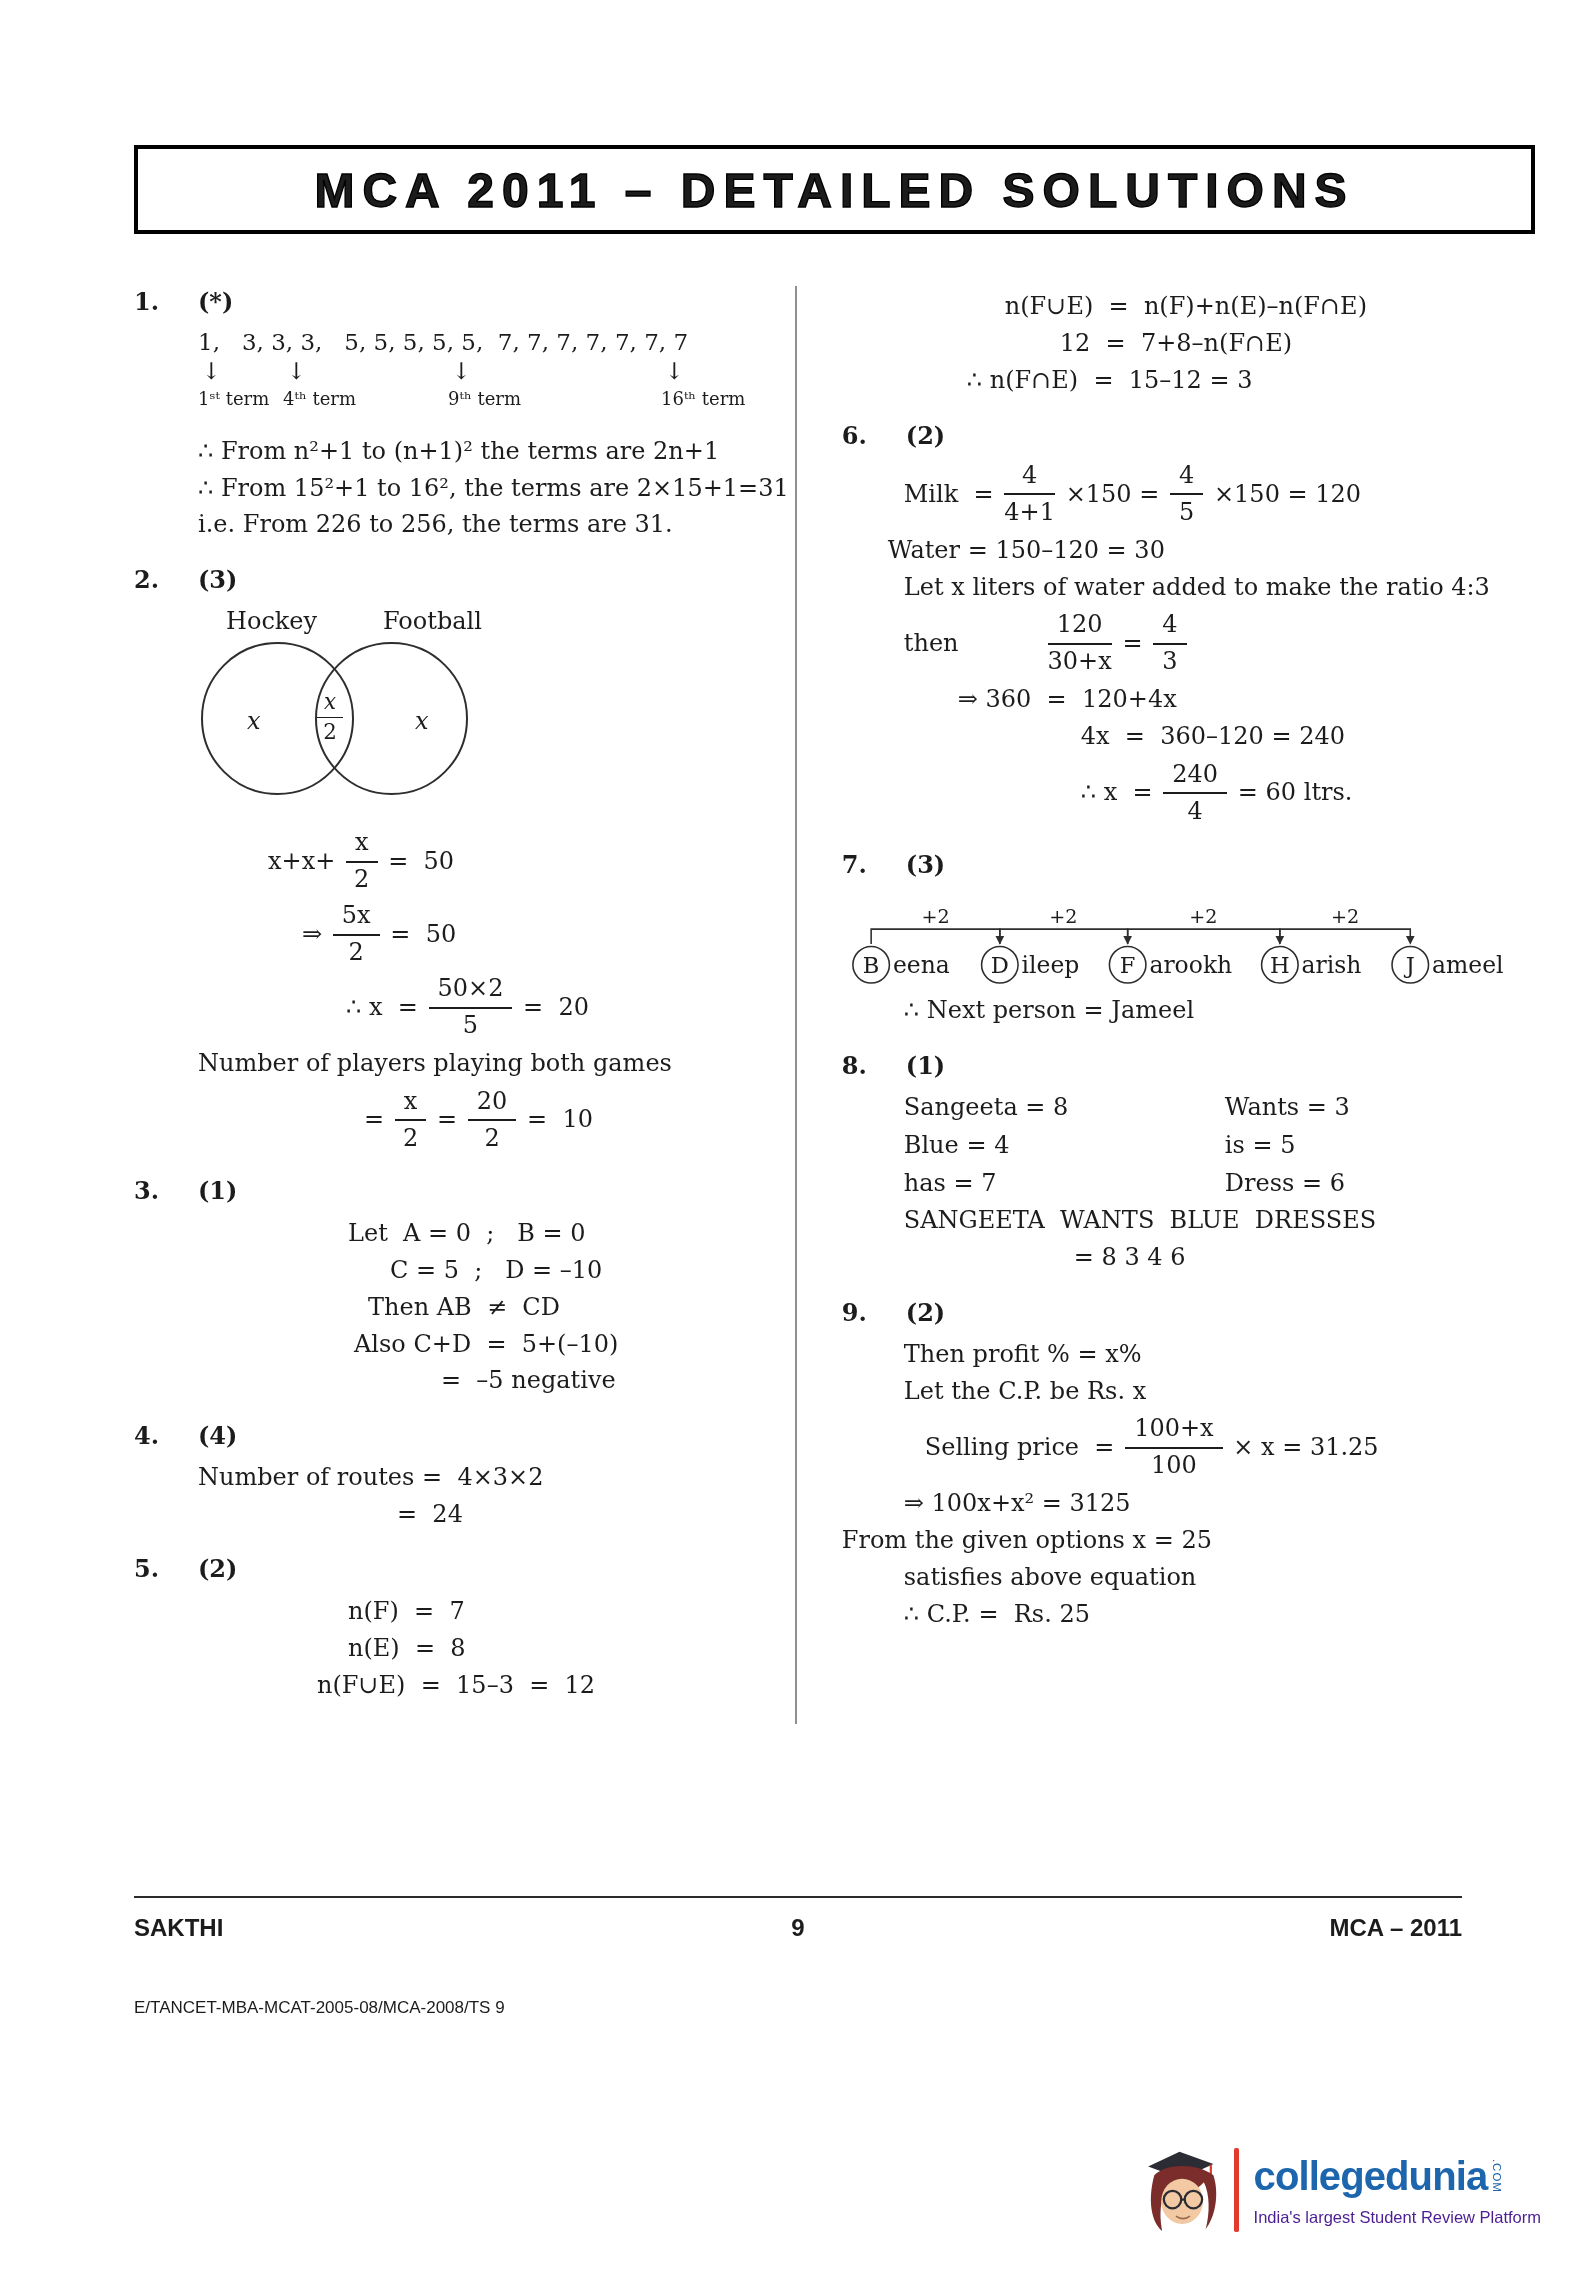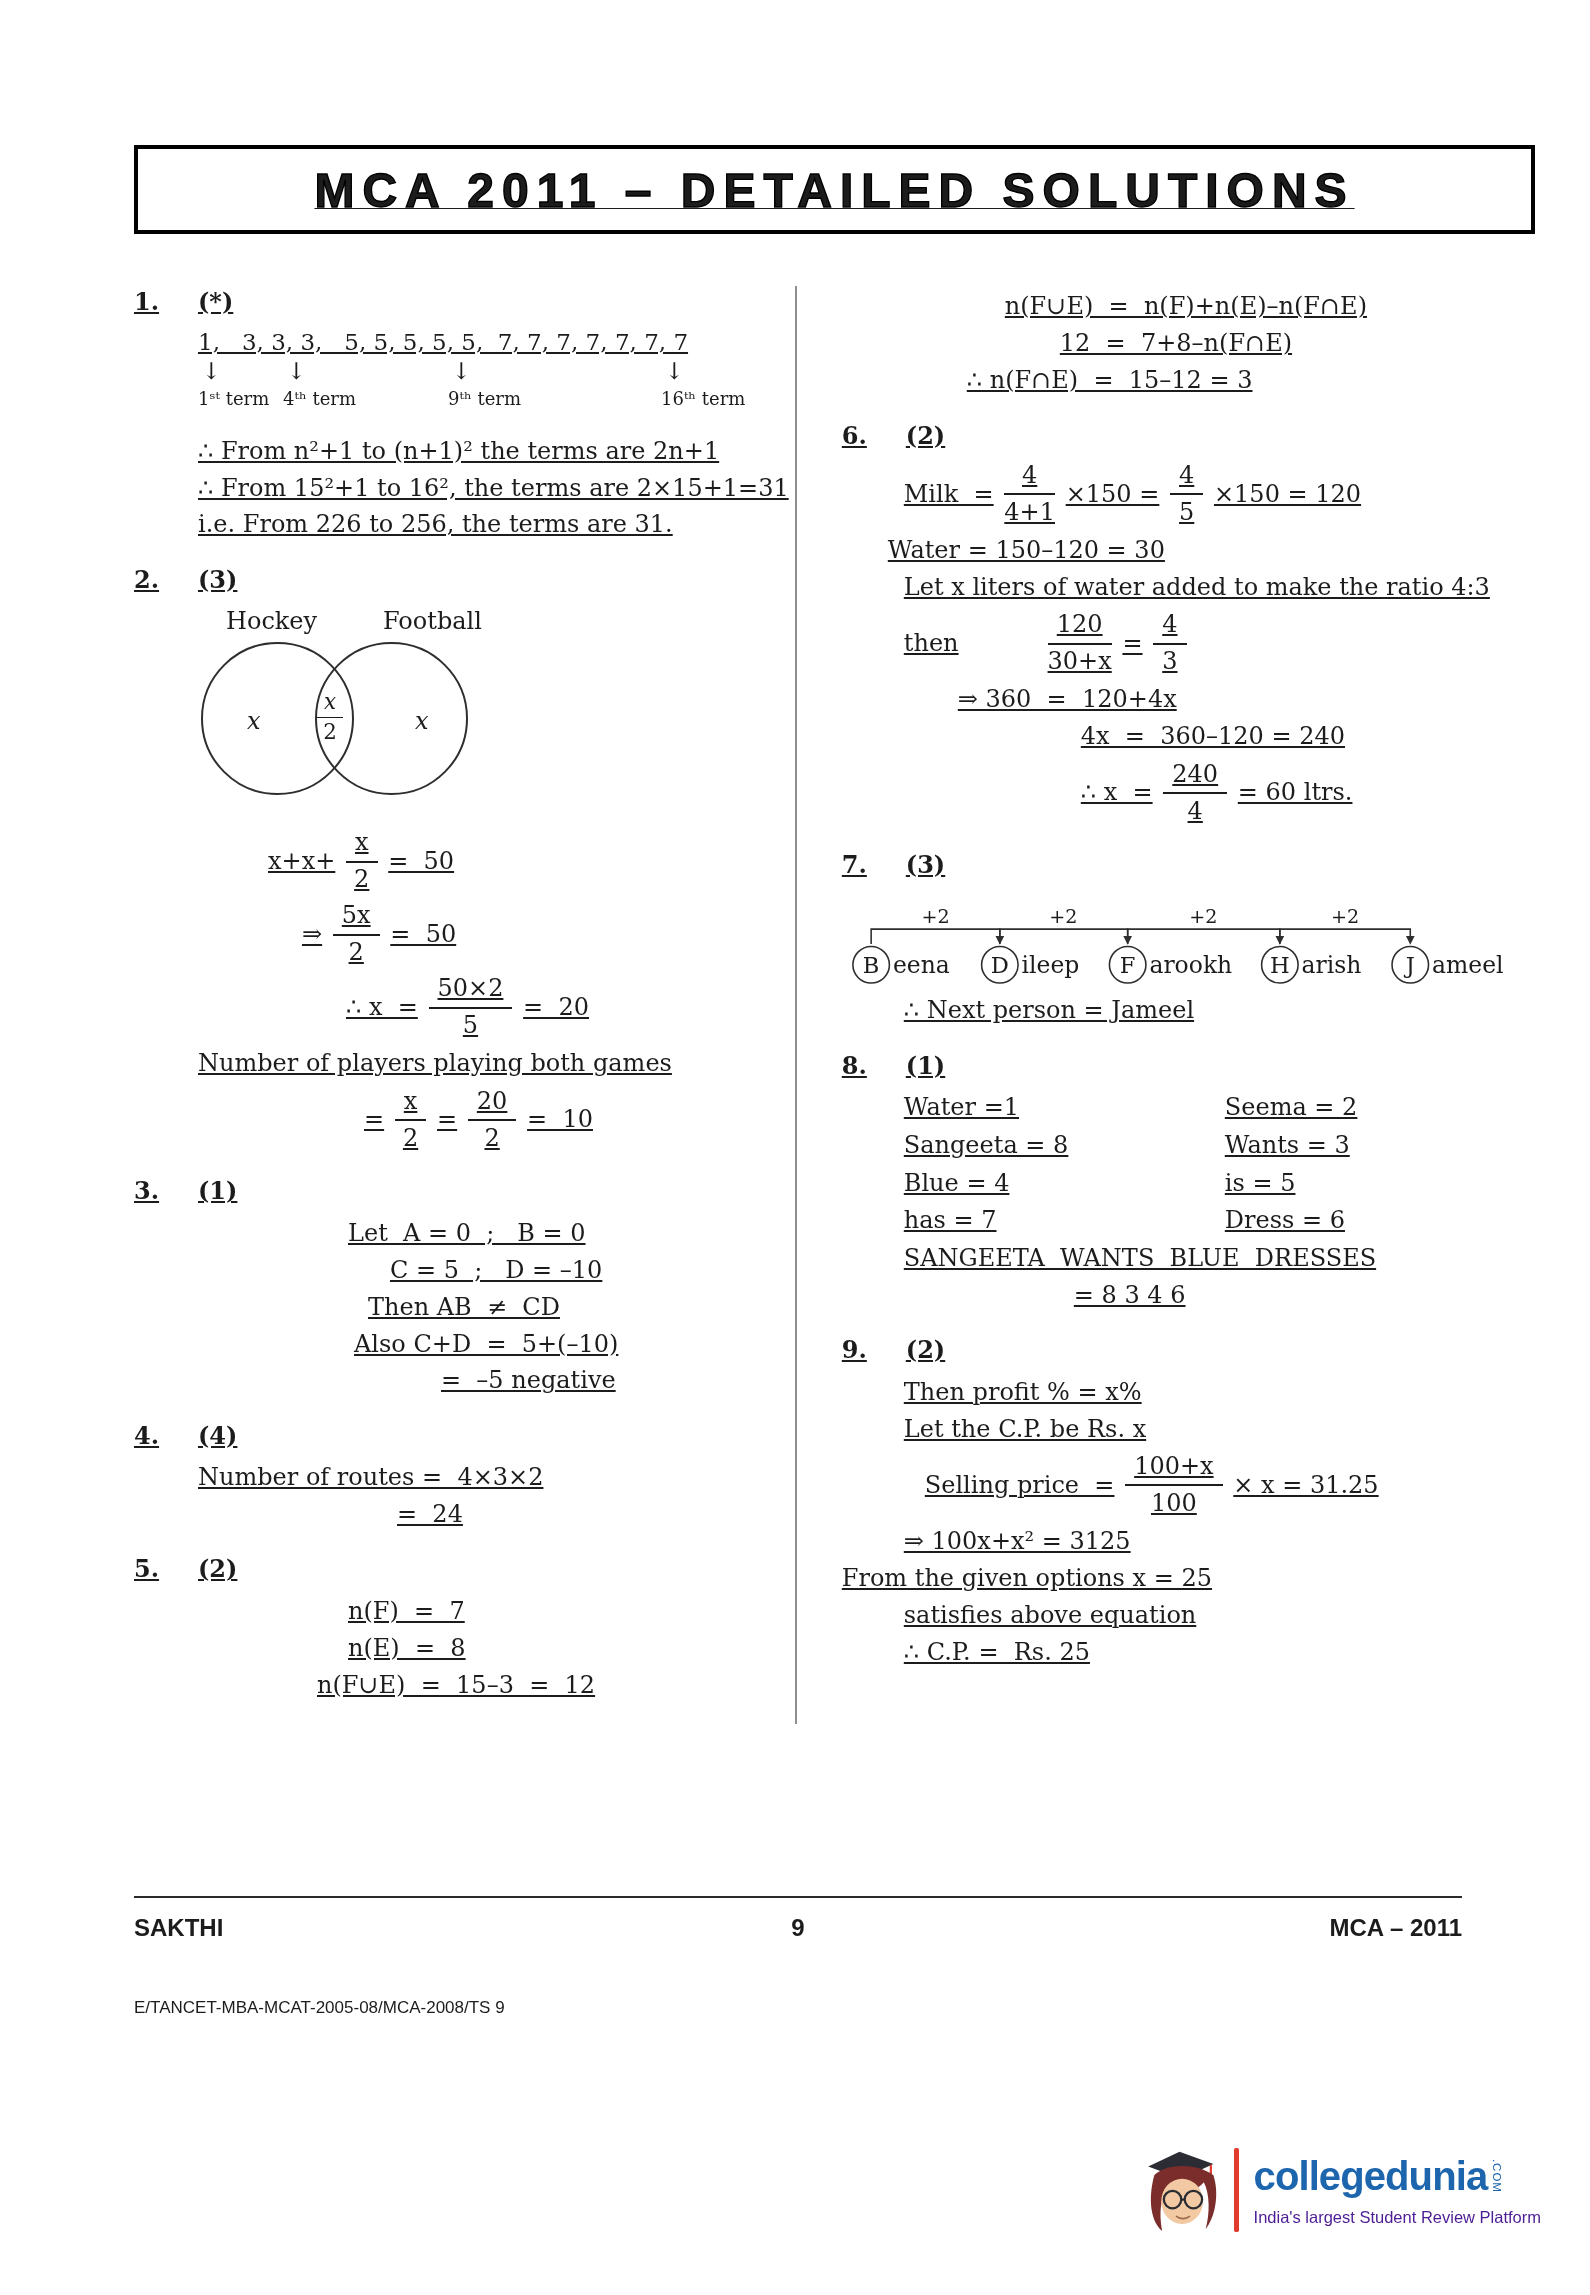--- a/index.html
+++ b/index.html
@@ -1,19 +1,19 @@
 <!DOCTYPE html>
 <html style="font-size:14.3px"><head>
 <meta charset="utf-8">
 <style>
   * { margin:0; padding:0; box-sizing:border-box; }
   html,body { background:#e9e9e9; }
   body { font-family:"DejaVu Serif", serif; color:#1c1c1c; }
   .page { width:1591px; height:2295px; background:#ffffff; position:relative; margin:0 auto; overflow:hidden; }
-  .inner { padding:145px 56px 0 134px;text-decoration:underline; }
+  .inner { padding:145px 56px 0 134px; }
 
   .title-box { border:4.5px solid #000; padding:14.3px 0 11.6px; text-align:center; }
   .title-box .title-text { font-family:"Liberation Sans", sans-serif; font-weight:bold; font-size:48px; letter-spacing:8px; -webkit-text-stroke:1.4px #000; }
 
   .content { display:flex; margin-top:52px; font-size:24px; line-height:1.35; }
   .col-left { flex:0 0 661px; width:661px; }
   .vdiv { flex:0 0 1.8px; background:#8f8f8f; margin-right:45px; }
   .col-right { flex:1 1 auto; min-width:0; }
 
   .prob { margin-bottom:23px; }
@@ -276,24 +276,20 @@
        </svg>
        <div class="tline" style="margin-left:62px">∴ Next person = Jameel</div>
      </div>
 
      <div class="prob">
        <div class="phead">
          <span class="pnum">8.</span>
          <span class="pans">(1)</span>
        </div>
        <div class="q8row">
-         <span class="lft">Water =1</span>
-         <span class="rgt">Seema = 2</span>
-       </div>
-       <div class="q8row">
          <span class="lft">Sangeeta = 8</span>
          <span class="rgt">Wants = 3</span>
        </div>
        <div class="q8row">
          <span class="lft">Blue = 4</span>
          <span class="rgt">is = 5</span>
        </div>
        <div class="q8row">
          <span class="lft">has = 7</span>
          <span class="rgt">Dress = 6</span>

